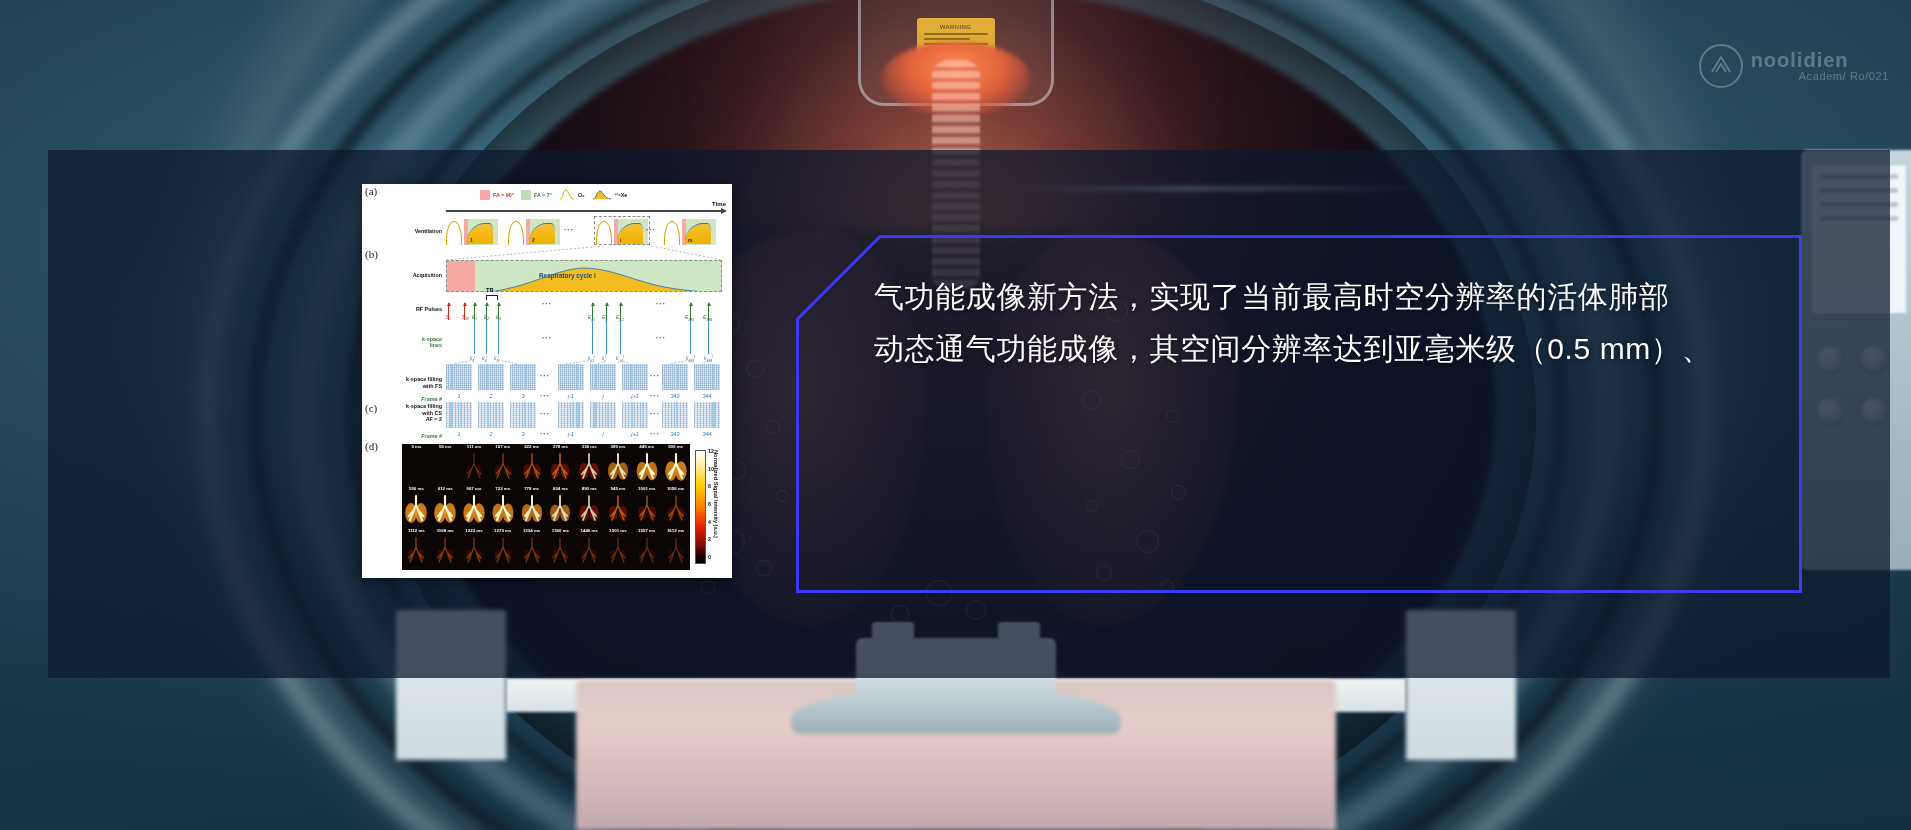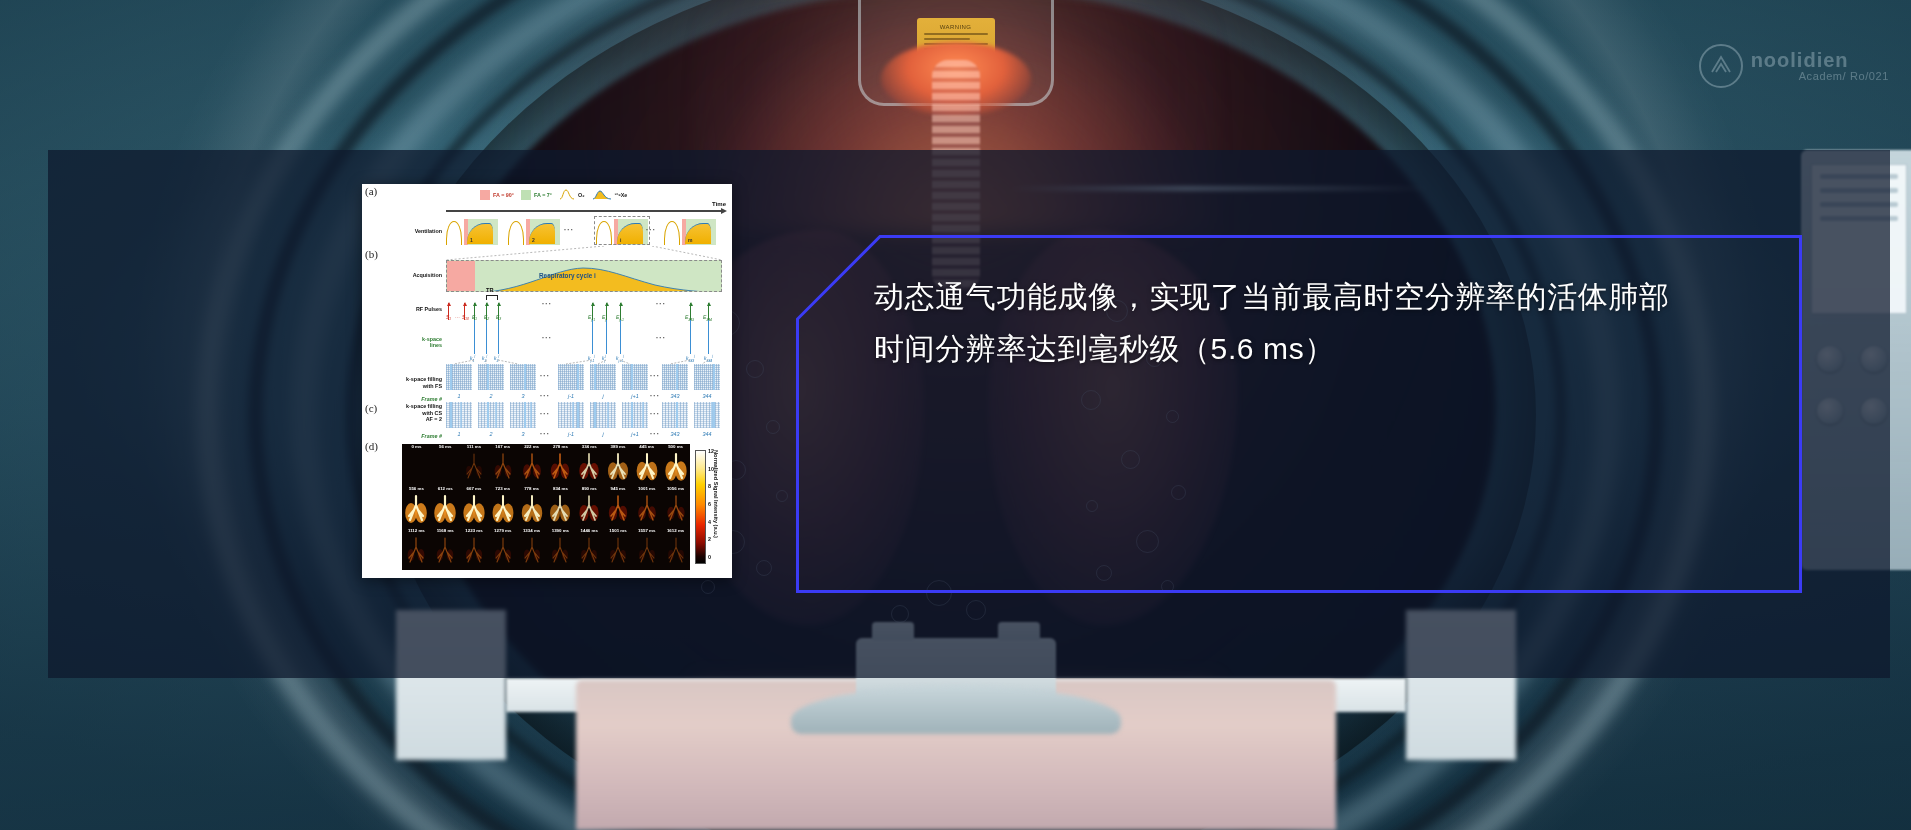--- a/index.html
+++ b/index.html
@@ -310,22 +310,22 @@
     </div>
   </div>
 
   <div class="overlay"></div>
 
   <div class="callout">
     <svg viewBox="0 0 1006 358" preserveAspectRatio="none" aria-hidden="true">
       <polygon points="1.5,356.5 1.5,84 84,1.5 1004.5,1.5 1004.5,356.5" fill="none" stroke="#3b3bf5" stroke-width="3"></polygon>
     </svg>
     <div class="callout-text">
-      <div>动态通气功能成像，实现了当前最高时空分辨率的活体肺部</div>
-      <div>时间分辨率达到毫秒级（5.6 ms）</div>
+      <div>气功能成像新方法，实现了当前最高时空分辨率的活体肺部</div>
+      <div>动态通气功能成像，其空间分辨率达到亚毫米级（0.5 mm）、</div>
     </div>
   </div>
 
   <div class="figure">
     <div class="fig-inner" id="fig">
 
       <div class="plabel" style="left:3px;top:1px">(a)</div>
       <div class="plabel" style="left:3px;top:64px">(b)</div>
       <div class="plabel" style="left:3px;top:218px">(c)</div>
       <div class="plabel" style="left:3px;top:256px">(d)</div>

